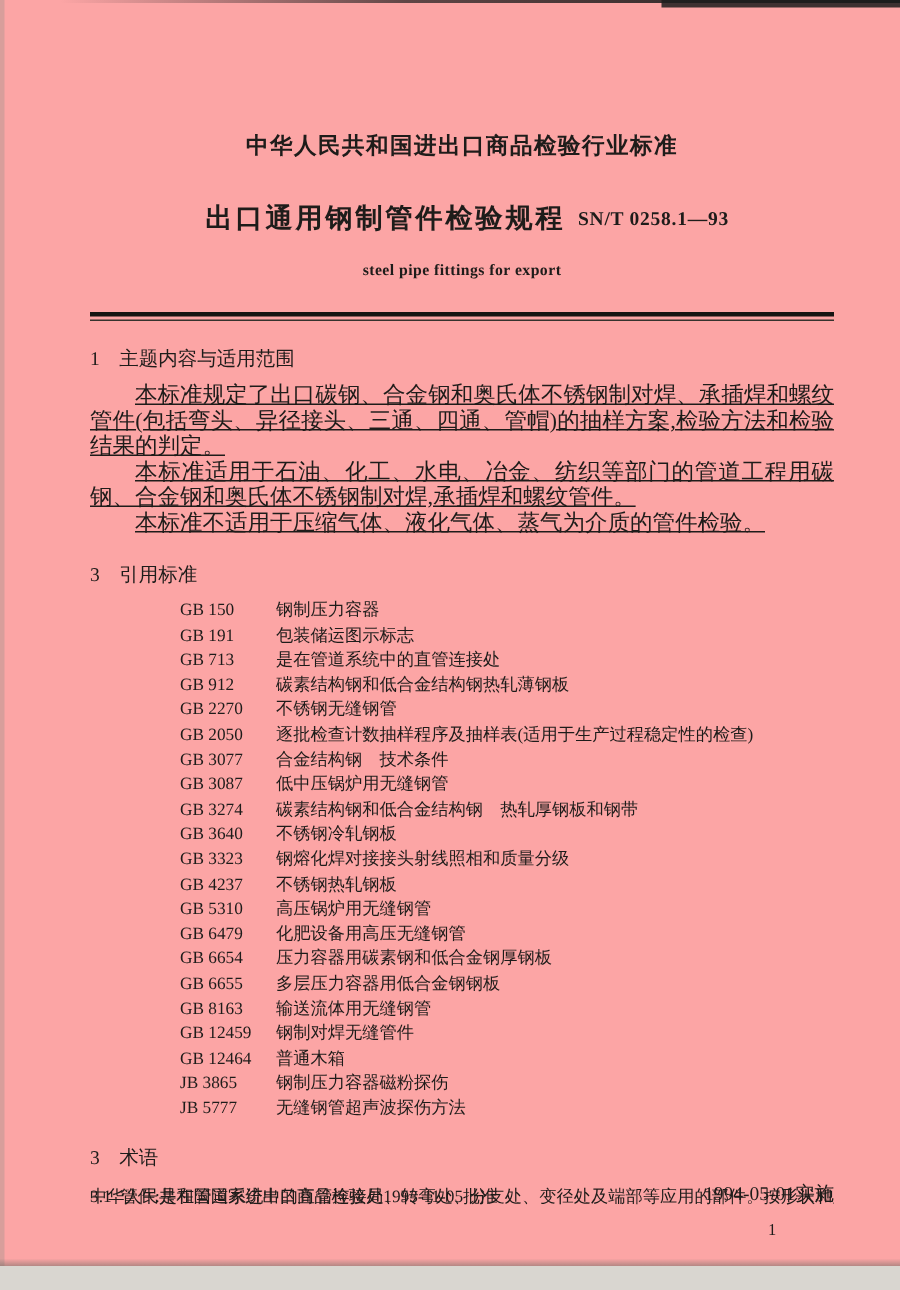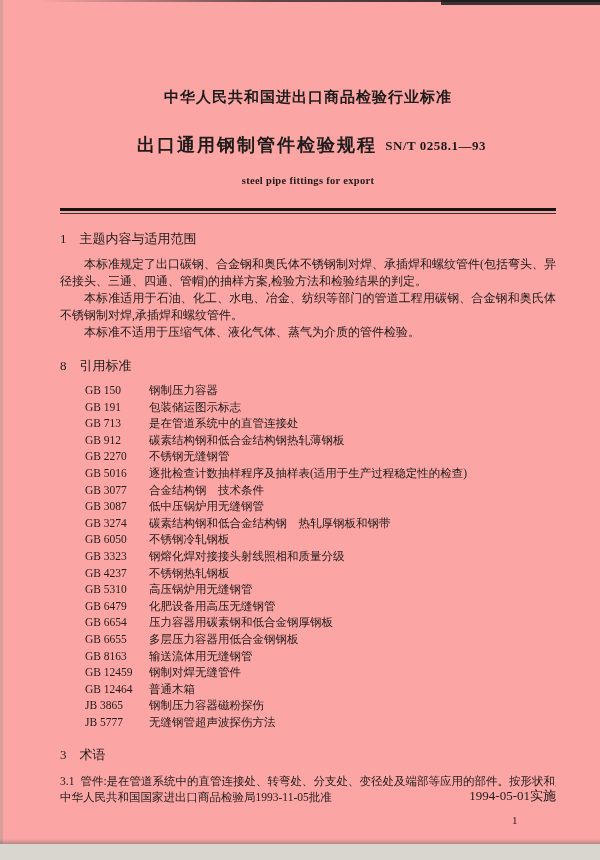--- a/index.html
+++ b/index.html
@@ -40,27 +40,27 @@
 
   .en-title { margin-top:12px; text-align:center; font-weight:bold;
     font-size:10.5px; line-height:15px; letter-spacing:.3px; }
 
   .rule { margin-top:20px; }
   .rule-thick { height:3px; background:#161412; }
   .rule-thin { height:1px; background:#35322d; margin-top:2px; }
 
   .sec-heading { margin:16px 0 0 0; font-size:13px; font-weight:normal; }
 
-  .body-p { margin:8px 0 0 0; font-size:12px; line-height:17px;
-    text-align:justify; text-indent:2em; }
+  .body-p { margin:8px 0 0 0; font-size:15px; line-height:17px;
+    text-align:justify; text-indent:2em;text-decoration:underline; }
   .body-p + .body-p { margin-top:0; }
 
   .std-list { margin-top:7px; padding-left:25px; font-size:11.5px; line-height:16.6px; }
   .std-row { white-space:nowrap; }
-  .std-code { display:inline-block; width:64px; }
+  .std-code { display:inline-block; width:64px;margin-left:35px; }
 
   .clause { margin:9px 0 0 0; font-size:11.5px; line-height:17px;
     white-space:nowrap; overflow:hidden; }
   .clause-no { font-weight:normal; margin-right:6px; }
 
   .footer-row { position:absolute; left:60px; right:60px; top:787px; height:20px; }
   .footer-left { position:absolute; left:0; top:3px; font-size:11.5px; }
   .footer-right { position:absolute; right:0; top:0; font-weight:normal; font-size:13px; }
   .page-num { position:absolute; left:512px; top:814px; font-size:11px; }
 </style>
@@ -92,33 +92,33 @@
     <div class="rule">
       <div class="rule-thick"></div>
       <div class="rule-thin"></div>
     </div>
 
     <h2 class="sec-heading">1　主题内容与适用范围</h2>
     <p class="body-p">本标准规定了出口碳钢、合金钢和奥氏体不锈钢制对焊、承插焊和螺纹管件(包括弯头、异径接头、三通、四通、管帽)的抽样方案,检验方法和检验结果的判定。</p>
     <p class="body-p">本标准适用于石油、化工、水电、冶金、纺织等部门的管道工程用碳钢、合金钢和奥氏体不锈钢制对焊,承插焊和螺纹管件。</p>
     <p class="body-p">本标准不适用于压缩气体、液化气体、蒸气为介质的管件检验。</p>
 
-    <h2 class="sec-heading">8　引用标准</h2>
+    <h2 class="sec-heading">3　引用标准</h2>
 
     <div class="std-list">
       <div class="std-row"><span class="std-code">GB 150</span><span class="std-title">钢制压力容器</span></div>
       <div class="std-row"><span class="std-code">GB 191</span><span class="std-title">包装储运图示标志</span></div>
       <div class="std-row"><span class="std-code">GB 713</span><span class="std-title">是在管道系统中的直管连接处</span></div>
       <div class="std-row"><span class="std-code">GB 912</span><span class="std-title">碳素结构钢和低合金结构钢热轧薄钢板</span></div>
       <div class="std-row"><span class="std-code">GB 2270</span><span class="std-title">不锈钢无缝钢管</span></div>
-      <div class="std-row"><span class="std-code">GB 5016</span><span class="std-title">逐批检查计数抽样程序及抽样表(适用于生产过程稳定性的检查)</span></div>
+      <div class="std-row"><span class="std-code">GB 2050</span><span class="std-title">逐批检查计数抽样程序及抽样表(适用于生产过程稳定性的检查)</span></div>
       <div class="std-row"><span class="std-code">GB 3077</span><span class="std-title">合金结构钢　技术条件</span></div>
       <div class="std-row"><span class="std-code">GB 3087</span><span class="std-title">低中压锅炉用无缝钢管</span></div>
       <div class="std-row"><span class="std-code">GB 3274</span><span class="std-title">碳素结构钢和低合金结构钢　热轧厚钢板和钢带</span></div>
-      <div class="std-row"><span class="std-code">GB 6050</span><span class="std-title">不锈钢冷轧钢板</span></div>
+      <div class="std-row"><span class="std-code">GB 3640</span><span class="std-title">不锈钢冷轧钢板</span></div>
       <div class="std-row"><span class="std-code">GB 3323</span><span class="std-title">钢熔化焊对接接头射线照相和质量分级</span></div>
       <div class="std-row"><span class="std-code">GB 4237</span><span class="std-title">不锈钢热轧钢板</span></div>
       <div class="std-row"><span class="std-code">GB 5310</span><span class="std-title">高压锅炉用无缝钢管</span></div>
       <div class="std-row"><span class="std-code">GB 6479</span><span class="std-title">化肥设备用高压无缝钢管</span></div>
       <div class="std-row"><span class="std-code">GB 6654</span><span class="std-title">压力容器用碳素钢和低合金钢厚钢板</span></div>
       <div class="std-row"><span class="std-code">GB 6655</span><span class="std-title">多层压力容器用低合金钢钢板</span></div>
       <div class="std-row"><span class="std-code">GB 8163</span><span class="std-title">输送流体用无缝钢管</span></div>
       <div class="std-row"><span class="std-code">GB 12459</span><span class="std-title">钢制对焊无缝管件</span></div>
       <div class="std-row"><span class="std-code">GB 12464</span><span class="std-title">普通木箱</span></div>
       <div class="std-row"><span class="std-code">JB 3865</span><span class="std-title">钢制压力容器磁粉探伤</span></div>

